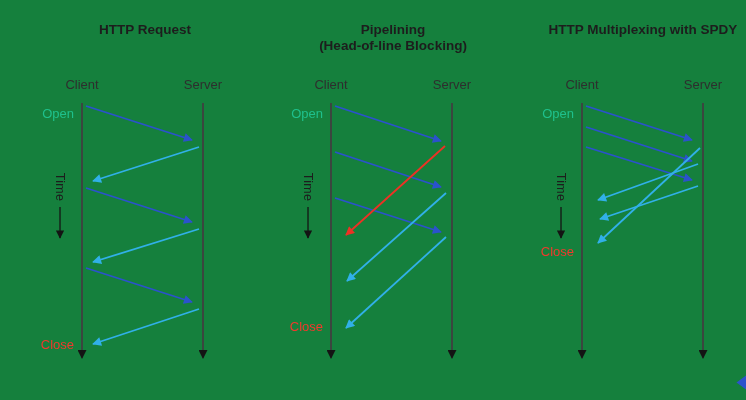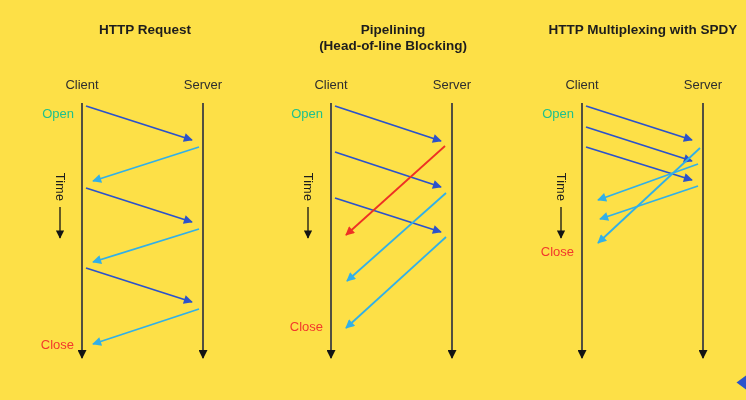--- a/index.html
+++ b/index.html
@@ -1,20 +1,20 @@
 <!DOCTYPE html>
 <html><head>
 <meta charset="utf-8">
 <style>
   html, body { margin: 0; padding: 0; background: #ffffff; }
   .stage {
     position: relative;
     width: 746px;
     height: 400px;
-    background: #fde047;
+    background: #15803d;
     overflow: hidden;
     font-family: "Liberation Sans", sans-serif;
   }
   svg text { font-family: "Liberation Sans", sans-serif; }
   .t-title { font-size: 13.5px; font-weight: 700; }
   .t-hdr   { font-size: 13px;   font-weight: 500; }
   .t-open  { font-size: 13px;   font-weight: 500; }
   .t-close { font-size: 13px;   font-weight: 500; }
   .t-time  { font-size: 12.5px; font-weight: 400; letter-spacing: 0.3px; }
 </style>

